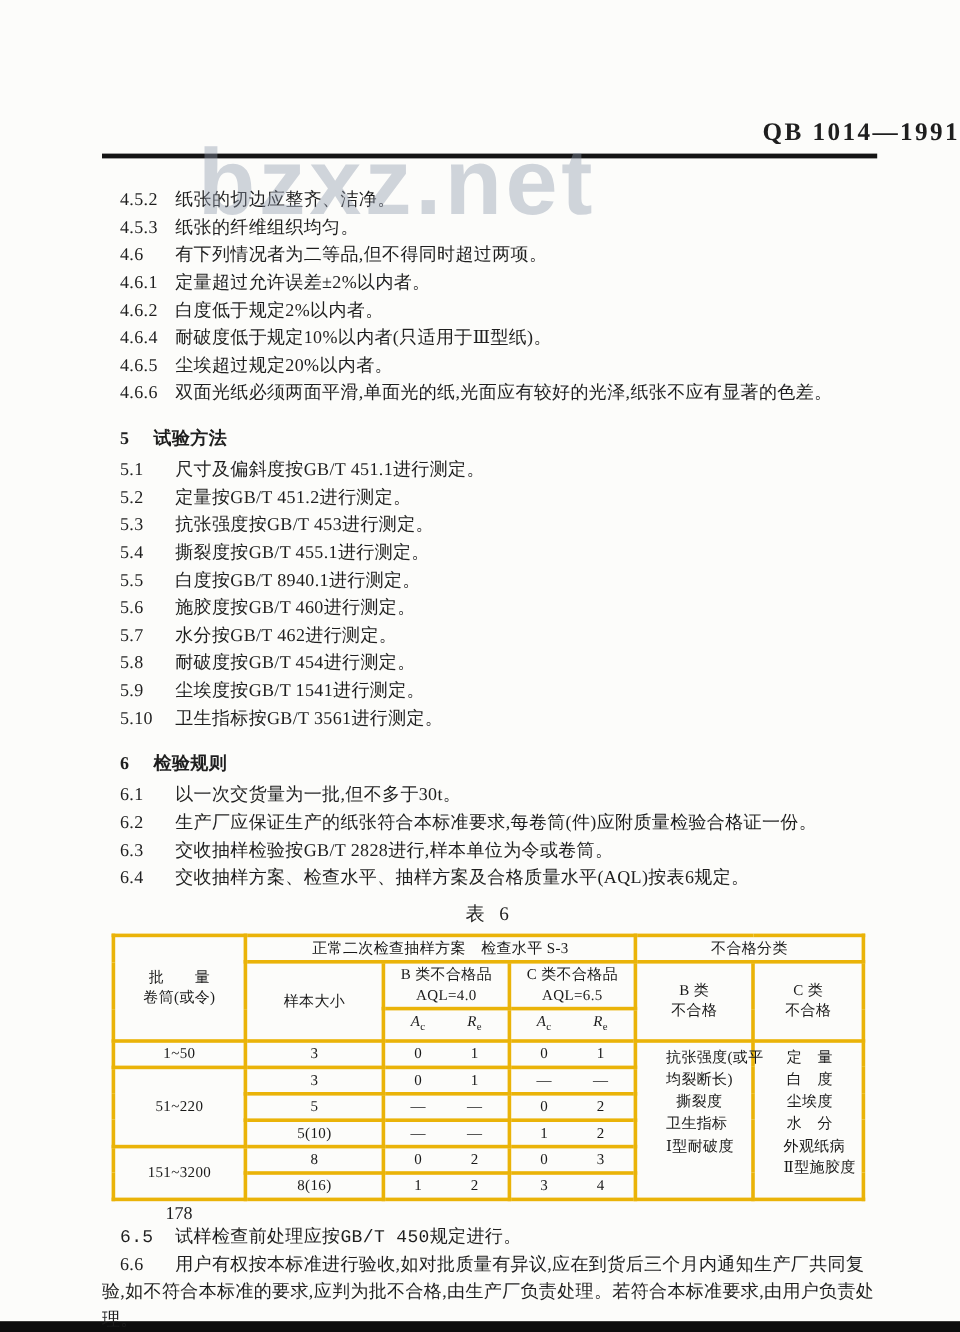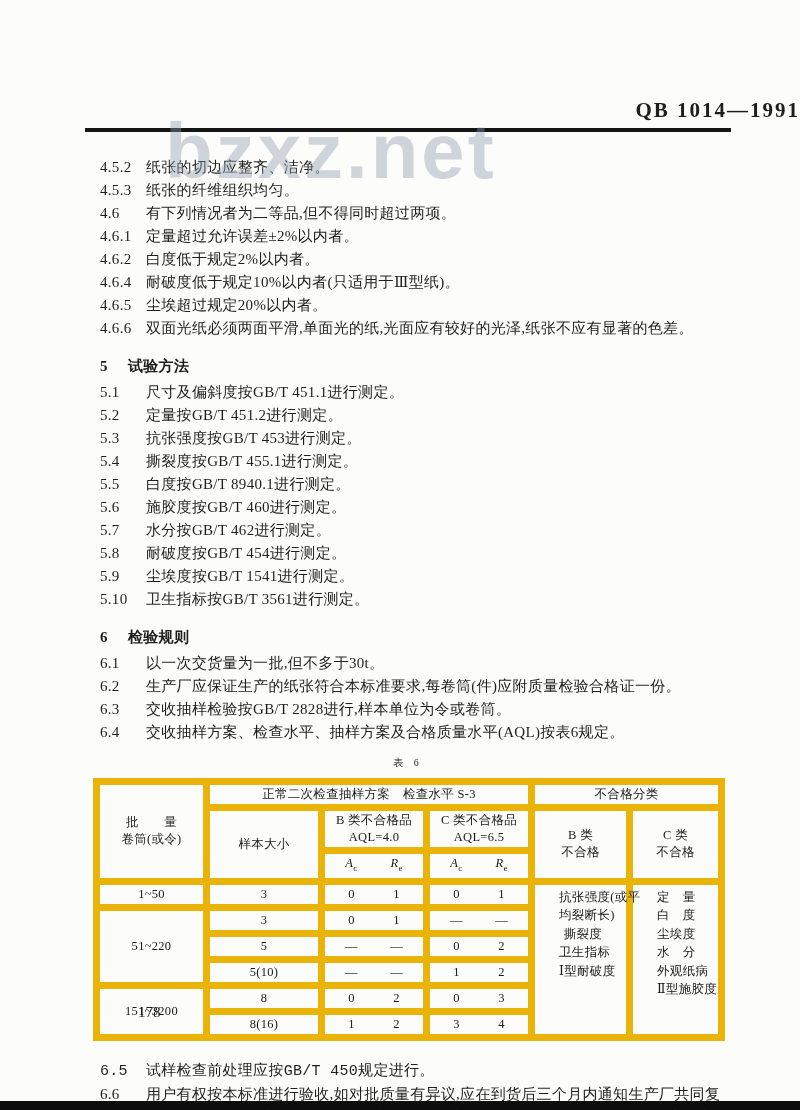--- a/index.html
+++ b/index.html
@@ -23,27 +23,27 @@
     color:#8e99ac; opacity:.40; user-select:none;
   }
   .content {
     position:absolute; top:156px; left:85px; width:646px; z-index:2;
     font-size:15px; line-height:23px; letter-spacing:.3px;
   }
   .clause { text-indent:15px; }
   .clause .cnum { display:inline-block; text-indent:0; width:46px; vertical-align:top; }
   .sec-head { margin-top:15px; margin-bottom:3px; font-weight:bold; text-indent:15px; }
   .sec-head .snum { display:inline-block; text-indent:0; width:28px; }
-  .tbl-caption { margin-top:7px; text-align:center; font-size:10px; letter-spacing:4px; }
+  .tbl-caption { margin-top:7px; text-align:center; font-size:16px; letter-spacing:4px; }
   table.t6 {
     border-collapse:collapse; margin:4px 0 0 8px; width:625px;
     font-size:12.5px; color:#191919; table-layout:fixed;
   }
   .t6 td {
-    border:7px solid #eab308; text-align:center; vertical-align:middle;
+    border:3px solid #eab308; text-align:center; vertical-align:middle;
     padding:1px 2px; line-height:17px;
   }
   table.t6 { border:2px solid #161616; }
   .t6 .two-line div { line-height:17px; }
   .t6 .pair span, .t6 .acre .half { display:inline-block; width:48%; text-align:center; }
   .t6 .acre i { font-style:italic; font-family:"Liberation Serif",serif; }
   .t6 .acre sub { font-size:9px; }
   .t6 td.defect { text-align:right; vertical-align:top; padding:3px 24px; }
   .t6 td.defect div { line-height:18.5px; white-space:pre; }
   .after-table { margin-top:19px;font-family:Liberation Mono, monospace; }

